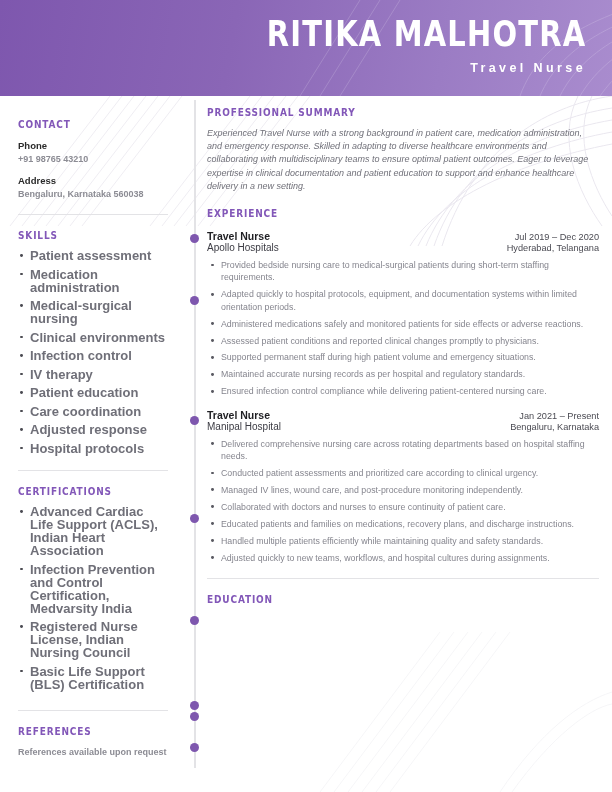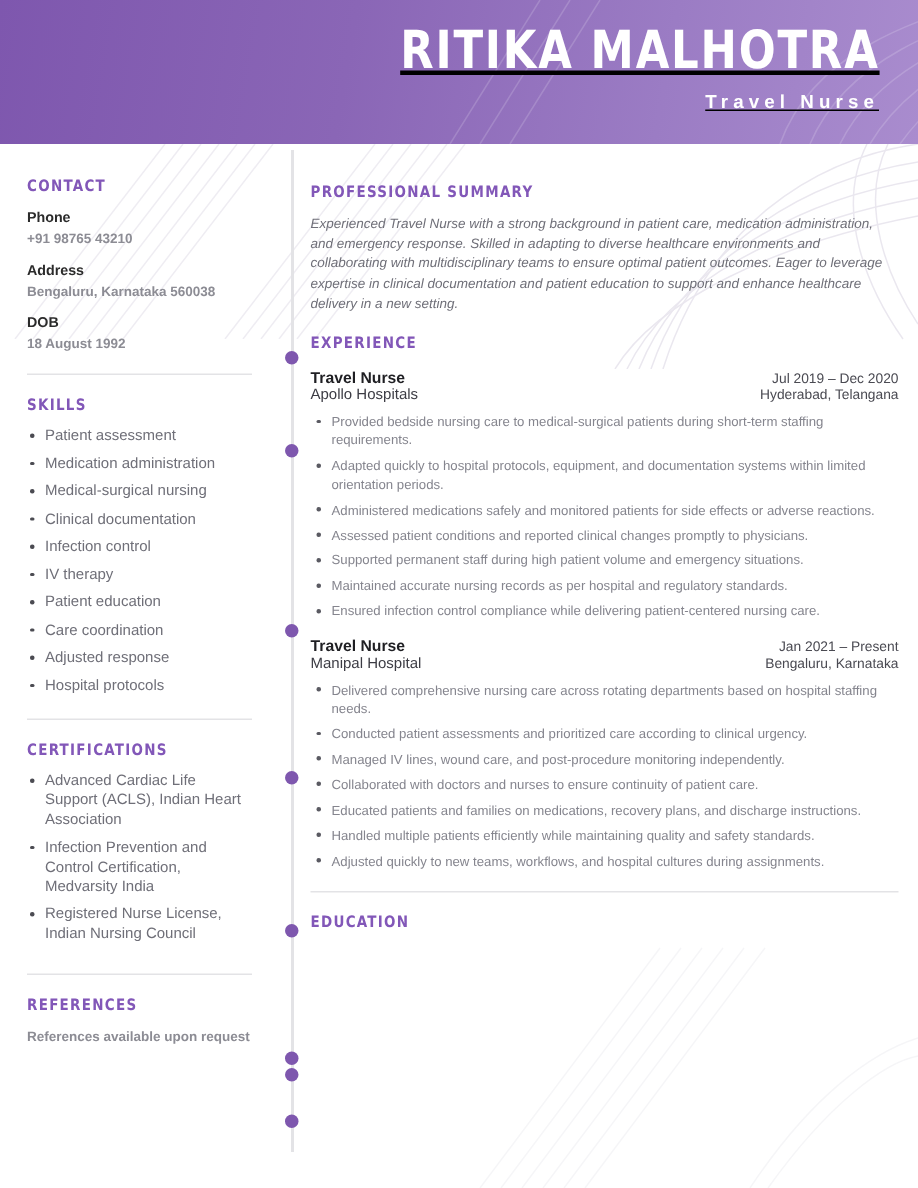--- a/index.html
+++ b/index.html
@@ -35,21 +35,20 @@
     background: linear-gradient(100deg, #7e57ae 0%, #8a66b6 38%, #9b7cc4 72%, #a98cce 100%);
     overflow: hidden;
     z-index: 2;
   }
   .header-deco { position: absolute; inset: 0; opacity: .16; }
   .header-text {
     position: absolute;
     right: 26px;
     top: 14px;
     text-align: right;
-    text-decoration: underline;
   }
   .name {
     color: #ffffff;
     font-family: "Liberation Sans Narrow", "DejaVu Sans Condensed", "Liberation Sans", sans-serif;
     font-weight: bold;
     font-size: 35px;
     letter-spacing: 1.3px;
     line-height: 40px;
     white-space: nowrap;
     transform: scaleX(0.92);
@@ -93,21 +92,21 @@
     left: 190px;
     width: 9px;
     height: 9px;
     border-radius: 50%;
     background: #7e57ae;
   }
   .col-right {
     position: absolute;
     left: 207px; top: 0;
     width: 392px;
-    padding-top: 26px;
+    padding-top: 10px;
     box-sizing: border-box;
   }
 
   
   .sec-head {
     color: #8257b8;
     font-family: "Liberation Sans Narrow", "DejaVu Sans Condensed", "Liberation Sans", sans-serif;
     font-weight: bold;
     font-size: 10.5px;
     letter-spacing: 0.9px;
@@ -136,24 +135,25 @@
   }
 
   ul.bullets {
     list-style: none;
     margin: 8px 0 0 0;
     padding: 0;
   }
   ul.bullets li {
     position: relative;
     padding-left: 12px;
-    font-size: 10px;
+    font-size: 13px;
     color: #6f6f78;
     line-height: 13px;
     margin-bottom: 5.5px;
+    font-weight: bold;
   }
   ul.bullets li::before {
     content: "";
     position: absolute;
     left: 2px;
     top: 5px;
     width: 2.8px;
     height: 2.8px;
     border-radius: 50%;
     background: #4b4b52;
@@ -301,52 +301,49 @@
       <div class="sec-head">CONTACT</div>
 
       <div>
         <div class="field-label">Phone</div>
         <div class="field-value">+91 98765 43210</div>
       </div>
       <div>
         <div class="field-label">Address</div>
         <div class="field-value">Bengaluru, Karnataka 560038</div>
       </div>
-      <div>
-        <div class="field-label">DOB</div>
-        <div class="field-value">18 August 1992</div>
-      </div>
 
       <div class="sp-14"></div>
       <div class="hr"></div>
       <div class="sp-14"></div>
 
       <div class="sec-head">SKILLS</div>
       <ul class="bullets">
         <li>Patient assessment</li>
         <li>Medication administration</li>
         <li>Medical-surgical nursing</li>
-        <li>Clinical documentation</li>
+        <li>Clinical environments</li>
         <li>Infection control</li>
         <li>IV therapy</li>
         <li>Patient education</li>
         <li>Care coordination</li>
         <li>Adjusted response</li>
         <li>Hospital protocols</li>
       </ul>
 
       <div class="sp-10"></div>
       <div class="hr"></div>
       <div class="sp-14"></div>
 
       <div class="sec-head">CERTIFICATIONS</div>
       <ul class="bullets">
         <li>Advanced Cardiac Life Support (ACLS), Indian Heart Association</li>
         <li>Infection Prevention and Control Certification, Medvarsity India</li>
         <li>Registered Nurse License, Indian Nursing Council</li>
+        <li>Basic Life Support (BLS) Certification</li>
       </ul>
 
       <div class="sp-14"></div>
       <div class="hr"></div>
       <div class="sp-14"></div>
 
       <div class="sec-head">REFERENCES</div>
       <div class="field-value" style="margin-top:9px">References available upon request</div>
 
     </div>

